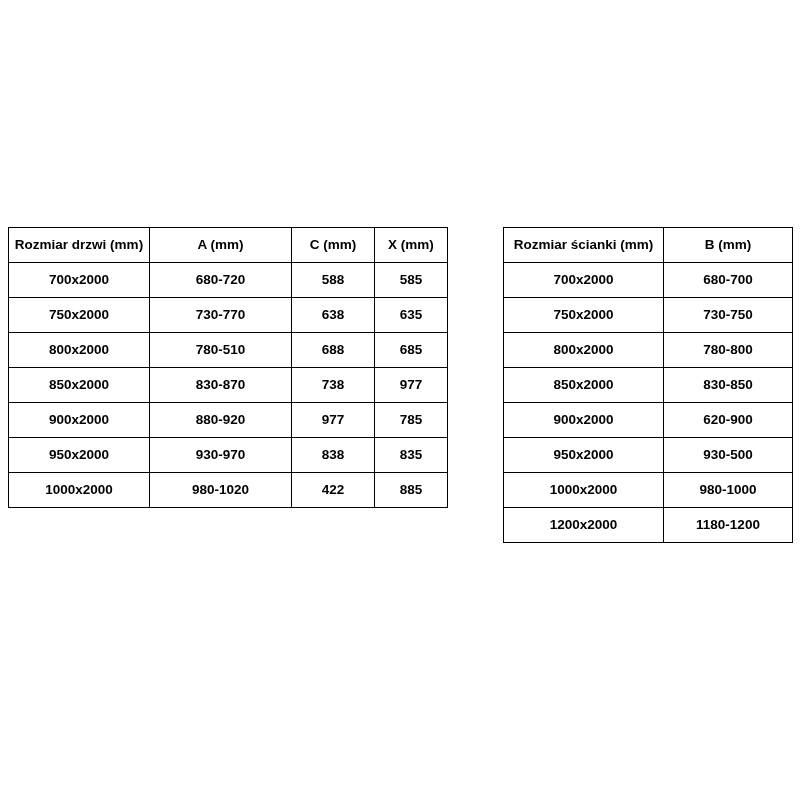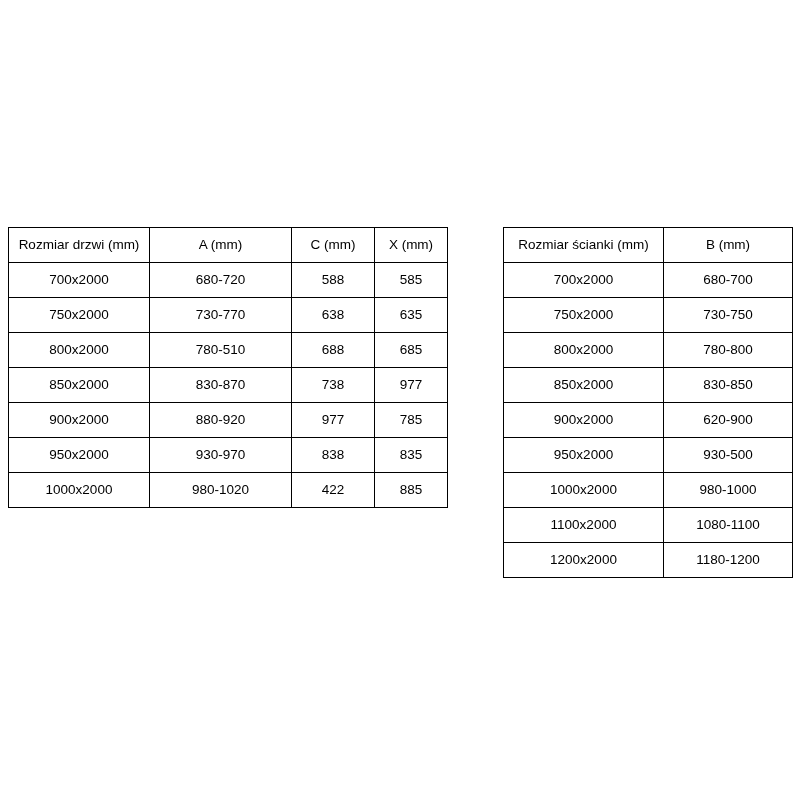--- a/index.html
+++ b/index.html
@@ -32,21 +32,21 @@
     border-radius: 9px;
   }
   table.spec {
     border-collapse: collapse;
     table-layout: fixed;
   }
   table.spec td, table.spec th {
     border: 1px solid #000000;
     text-align: center;
     vertical-align: middle;
-    font-weight: normal;
+    font-weight: bold;
     font-size: 13.5px;
     padding: 0;
     height: 34px;
     line-height: 34px;
     white-space: nowrap;
   }
   table.spec thead th {
     font-size: 13.5px;
   }
   
@@ -161,24 +161,20 @@
         </tr>
         <tr>
           <td>950x2000</td>
           <td>930-500</td>
         </tr>
         <tr>
           <td>1000x2000</td>
           <td>980-1000</td>
         </tr>
         <tr>
-          <td>1100x2000</td>
-          <td>1080-1100</td>
-        </tr>
-        <tr>
           <td>1200x2000</td>
           <td>1180-1200</td>
         </tr>
       </tbody>
     </table>
   </div>
 
 </div>
 
 </body></html>

